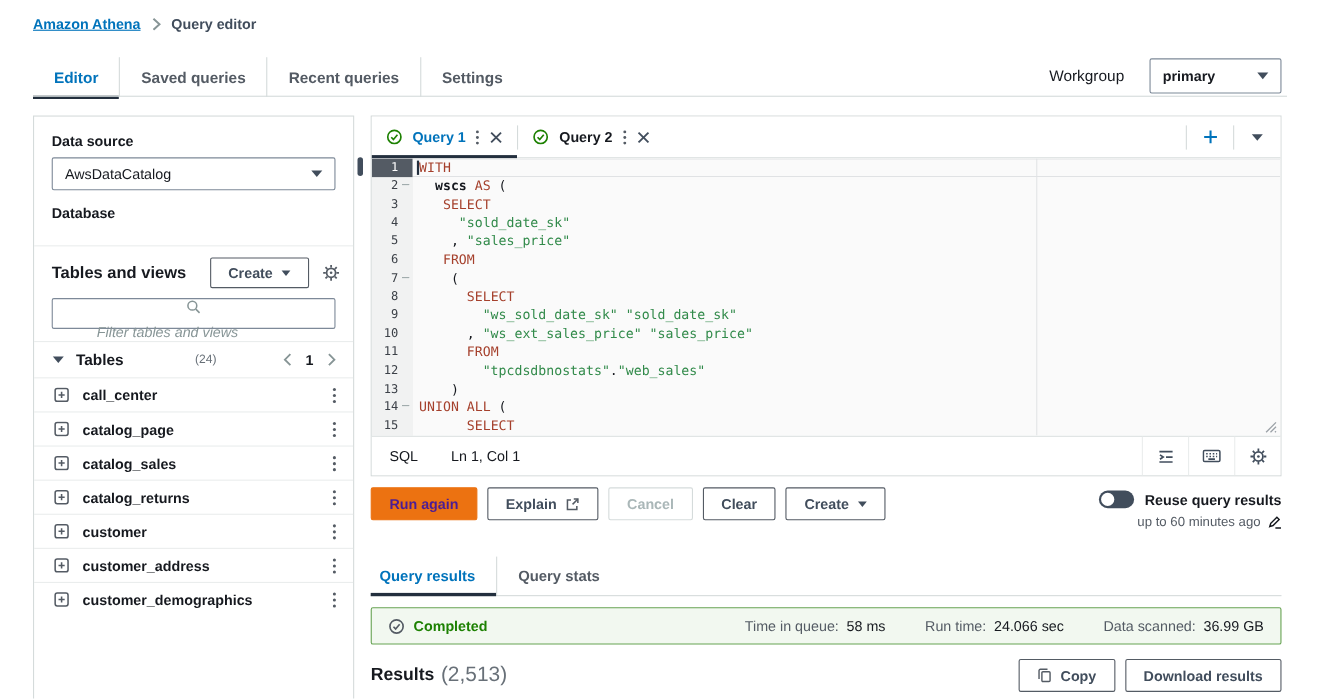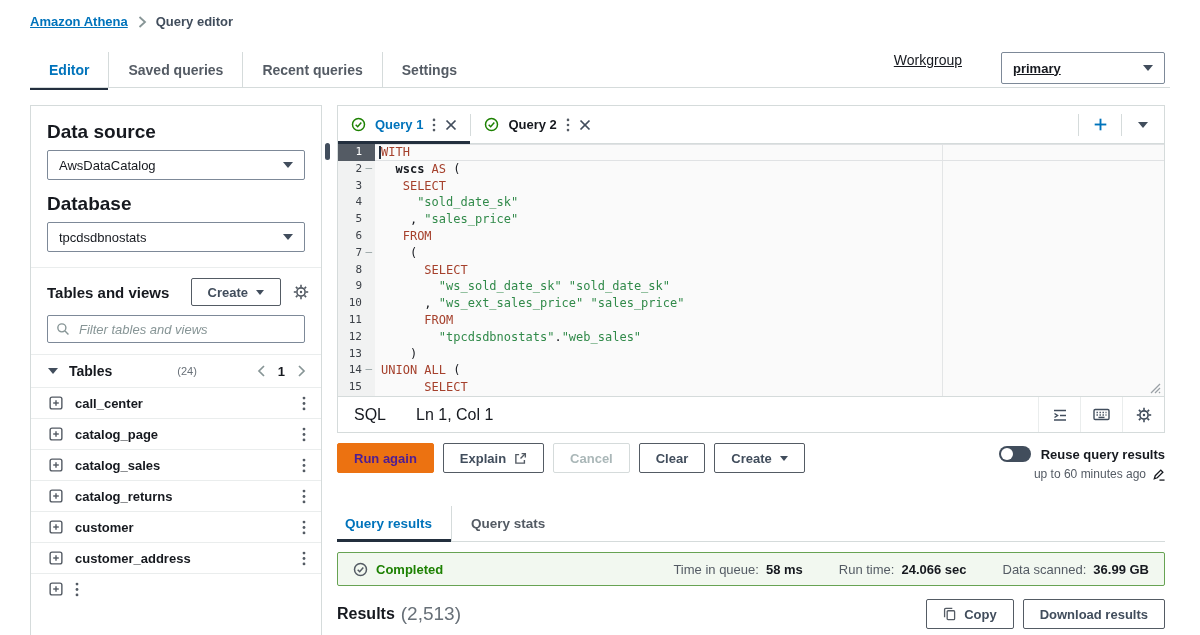--- a/index.html
+++ b/index.html
@@ -17,45 +17,45 @@
   .crumb-current { font-weight:600; color:#414d5c; }
 
   
   .nav-tabs { position:absolute; left:30px; top:52px; height:36px; display:flex; align-items:stretch; }
   .nav-tab { padding:0 19px; display:flex; align-items:center; font-size:14px; font-weight:700; color:#545b64; position:relative; cursor:pointer; }
   .nav-tab + .nav-tab { border-left:1px solid #d5dbdb; }
   .nav-tab.active { color:#0073bb; }
   .nav-tab.active::after { content:""; position:absolute; left:0; right:0; bottom:-2px; height:3px; background:#232f3e; }
   .header-rule { position:absolute; left:30px; width:1140px; top:87px; height:1px; background:#d5dbdb; }
 
-  .workgroup { position:absolute; right:35px; top:52px; height:34px; display:flex; align-items:flex-start; gap:11px;text-decoration:underline; }
+  .workgroup { position:absolute; right:35px; top:52px; height:34px; display:flex; align-items:center; gap:23px; }
   .workgroup-label { font-size:14px; color:#16191f; }
   .select { display:flex; align-items:center; justify-content:space-between; border:1px solid #7d8998; border-radius:2px; background:#fff; padding:0 11px; font-size:13px; cursor:pointer; }
   .select .val { font-weight:600; }
   .caret { width:0; height:0; border-left:5px solid transparent; border-right:5px solid transparent; border-top:6px solid #414d5c; }
-  .wg-select { width:164px; height:32px;margin-left:28px; }
+  .wg-select { width:120px; height:32px; }
 
   
   .sidebar { position:absolute; left:30px; top:105px; width:292px; height:560px; border:1px solid #d5dbdb; background:#fff; }
   .sb-scroll { position:absolute; left:325px; top:143px; width:5px; height:17px; border-radius:3px; background:#414d5c; }
   .sb-header { height:50px; display:flex; align-items:center; padding:0 16px; border-bottom:1px solid #eaeded; }
   .sb-title { flex:1; font-size:16px; font-weight:700; }
   .icon-btn { color:#545b64; cursor:pointer; display:flex; align-items:center; justify-content:center; }
   .sb-header .icon-btn { margin-left:19px; }
   .sb-form { padding:11px 16px 15px; border-bottom:1px solid #eaeded; }
-  .form-label { font-size:19px; font-weight:700; margin:4px 0 7px; }
+  .form-label { font-size:13px; font-weight:700; margin:4px 0 7px; }
   .form-select { height:30px; }
   .sb-tables-header { display:flex; align-items:center; padding:10px 12px 9px 16px; }
   .sb-tables-title { flex:1; font-size:15px; font-weight:700; }
   .btn { height:30px; padding:0 16px; border:1px solid #545b64; border-radius:2px; background:#fff; color:#414d5c; font-size:13px; font-weight:700; display:inline-flex; align-items:center; gap:8px; cursor:pointer; font-family:inherit; white-space:nowrap; }
   .btn .caret { border-top-color:#414d5c; border-left-width:4px; border-right-width:4px; border-top-width:5px; }
   .btn-create-sb { height:28px; }
   .sb-tables-header .icon-btn { margin-left:12px; }
   .sb-search { padding:0 16px 11px; }
-  .search-box { height:28px; border:1px solid #7d8998; border-radius:2px; display:flex; align-items:center; gap:7px; padding:0 8px; background:#fff; }
+  .search-box { height:28px; border:1px solid #7d8998; border-radius:2px; display:flex; align-items:center; gap:7px; padding:0 8px; background:#fff;flex-direction:column; }
   .search-box input { border:none; outline:none; flex:1; font-size:13px; font-family:inherit; background:transparent; color:#16191f; }
   .search-box input::placeholder { color:#879596; font-style:italic; }
   .sb-group { display:flex; align-items:center; height:33px; padding:0 15px 0 17px; border-top:1px solid #eaeded; }
   .group-caret { width:0; height:0; border-left:5px solid transparent; border-right:5px solid transparent; border-top:6px solid #414d5c; cursor:pointer; }
   .group-title { font-size:14px; font-weight:700; margin-left:11px; }
   .group-count { font-size:11px; color:#687078; margin-left:5px; flex:1;text-align:center; }
   .pager { display:flex; align-items:center; gap:12px; }
   .pager .pg-chev { color:#879596; cursor:pointer; }
   .pager .pg-num { font-weight:700; font-size:13px; }
   .tbl-row { display:flex; align-items:center; height:31px; padding:0 15px 0 18px; gap:12px; border-top:1px solid #eaeded; }
@@ -85,21 +85,21 @@
   .code-line.active .gutter { background:#545b64; color:#fff; }
   .fold { position:absolute; right:3px; top:-1px; color:#879596; font-size:11px; cursor:pointer; }
   .code-text { white-space:pre; padding-left:6px; position:relative; }
   .code-line.active .code-text::before { content:""; position:absolute; left:4px; top:2px; width:2px; height:13px; background:#232f3e; }
   .kw { color:#a5402c; }
   .str { color:#318a4a; }
   .id { color:#16191f; font-weight:700; }
   .pl { color:#16191f; }
   .resize-handle { position:absolute; right:3px; bottom:2px; cursor:nwse-resize; color:#9aa0a6; }
 
-  .status-bar { height:36px; border-top:1px solid #d5dbdb; background:#fff; display:flex; align-items:center; font-size:16px; }
+  .status-bar { height:36px; border-top:1px solid #d5dbdb; background:#fff; display:flex; align-items:center; font-size:13px; }
   .status-lang { margin-left:16px; }
   .status-pos { margin-left:30px; flex:1; }
   .statusbar-icon { width:42px; height:100%; display:flex; align-items:center; justify-content:center; border-left:1px solid #eaeded; color:#414d5c; cursor:pointer; }
 
   
   .actions { margin-top:10px; display:flex; align-items:flex-start; }
   .actions .btn { margin-right:9px; }
   .btn.primary { background:#ec7211; border-color:#ec7211; color:#4c1d95; }
   .btn.disabled { border-color:#d5dbdb; color:#aab7b8; cursor:default; }
   .reuse { margin-left:auto; display:flex; flex-direction:column; align-items:flex-end; gap:5px; padding-top:3px; }
@@ -115,21 +115,21 @@
   .rtab:first-child { padding-left:8px; }
   .rtab + .rtab { border-left:1px solid #d5dbdb; }
   .rtab.active { color:#0073bb; }
   .rtab.active::after { content:""; position:absolute; left:0; right:0; bottom:-1px; height:3px; background:#232f3e; }
 
   
   .flash { margin-top:10px; height:34px; border:1px solid #67a353; border-radius:2px; background:#f2f8f0; display:flex; align-items:center; padding:0 15px; }
   .flash-status { display:flex; align-items:center; gap:8px; color:#1d8102; font-weight:700; font-size:13px; flex:1; }
   .metric { display:flex; align-items:center; margin-left:36px; font-size:13px; }
   .metric .m-label { color:#545b64; margin-right:7px; }
-  .metric .m-value { font-weight:700; color:#16191f; }
+  .metric .m-value { font-weight:400; color:#16191f; }
 
   
   .results-header { margin-top:13px; display:flex; align-items:center; }
   .results-title { font-size:16px; font-weight:700; }
   .results-count { font-size:19px; color:#687078; margin-left:6px; }
   .results-buttons { margin-left:auto; display:flex; gap:9px; }
 </style>
 </head>
 <body>
 
@@ -169,24 +169,20 @@
 
 <div class="sidebar">
 
   <div class="sb-form">
     <div class="form-label">Data source</div>
     <div class="select form-select">
       <span>AwsDataCatalog</span>
       <span class="caret"></span>
     </div>
     <div class="form-label" style="margin-top:13px">Database</div>
-    <div class="select form-select">
-      <span>tpcdsdbnostats</span>
-      <span class="caret"></span>
-    </div>
   </div>
 
   <div class="sb-tables-header">
     <span class="sb-tables-title">Tables and views</span>
     <button class="btn btn-create-sb">
       <span>Create</span>
       <span class="caret"></span>
     </button>
     <span class="icon-btn">
       <svg width="16" height="16" viewBox="0 0 16 16" stroke="currentColor" fill="none" stroke-width="1.6">
@@ -345,20 +341,21 @@
   </div>
 
   <div class="tbl-row">
     <span class="icon-btn" style="color:#545b64">
       <svg width="14" height="14" viewBox="0 0 16 16">
             <rect x="1.3" y="1.3" width="13.4" height="13.4" rx="2.2" fill="none" stroke="currentColor" stroke-width="1.6"></rect>
             <line x1="8" y1="4.8" x2="8" y2="11.2" stroke="currentColor" stroke-width="1.6"></line>
             <line x1="4.8" y1="8" x2="11.2" y2="8" stroke="currentColor" stroke-width="1.6"></line>
           </svg>
     </span>
+    <span class="tbl-name">customer_demographics</span>
     <span class="kebab">
       <svg width="4" height="15" viewBox="0 0 4 16">
             <circle cx="2" cy="2.2" r="1.5" fill="currentColor"></circle>
             <circle cx="2" cy="8" r="1.5" fill="currentColor"></circle>
             <circle cx="2" cy="13.8" r="1.5" fill="currentColor"></circle>
           </svg>
     </span>
   </div>
 
 </div>

